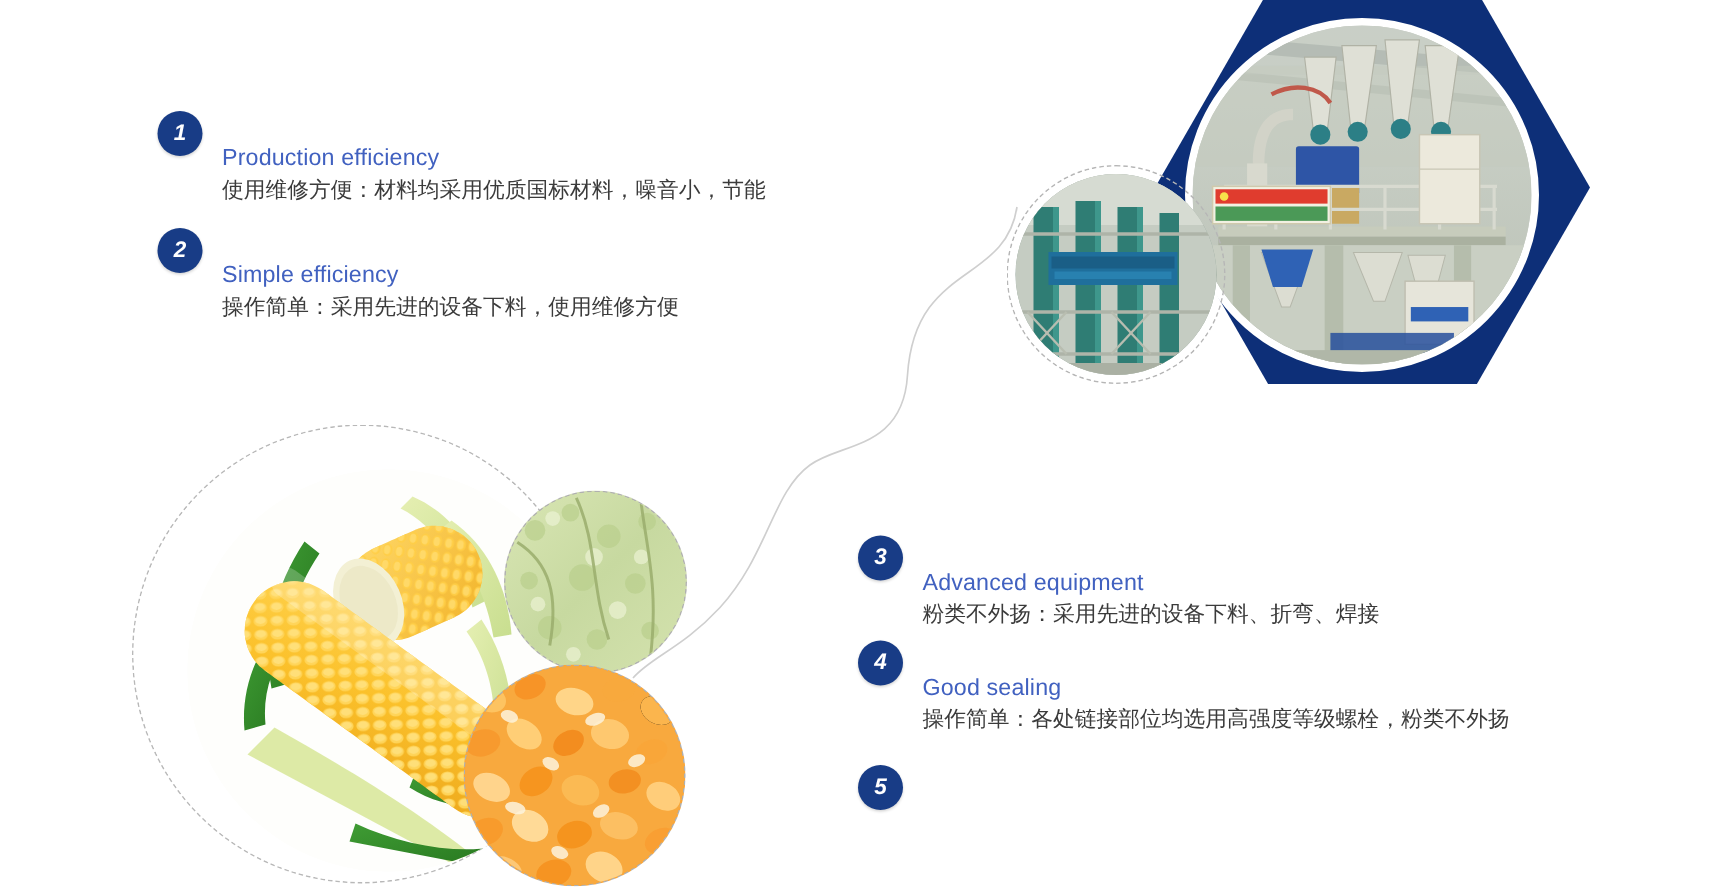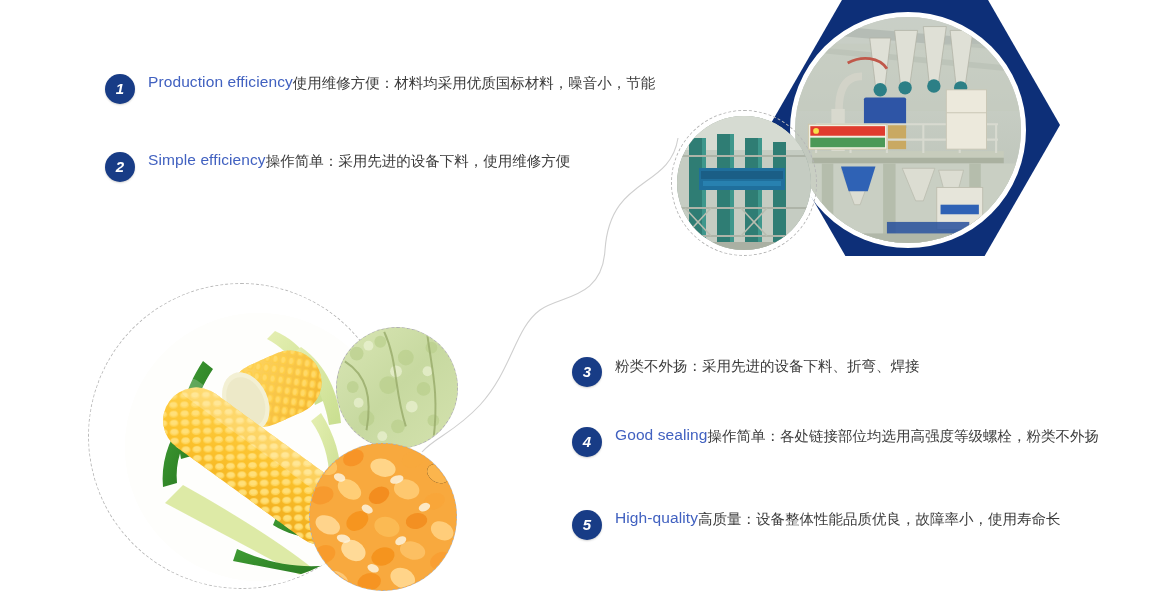--- a/index.html
+++ b/index.html
@@ -37,21 +37,22 @@
     font-style: italic;
     font-weight: bold;
     line-height: 30px;
     text-align: center;
     margin-top: 2px;
     box-shadow: 0 1px 2px rgba(0,0,0,0.18);
     user-select: none;
   }
   .ftext {
     display: flex;
-    flex-direction: row;
+    flex-direction: column;
+    margin-top: 24px;
   }
   .fen {
     color: #4161c0;
     font-size: 15.5px;
     line-height: 20px;
     letter-spacing: 0.1px;
     white-space: nowrap;
   }
   .fcn {
     color: #3b3b3b;
@@ -478,33 +479,30 @@
     <div class="badge">2</div>
     <div class="ftext">
       <div class="fen">Simple efficiency</div>
       <div class="fcn">操作简单：采用先进的设备下料，使用维修方便</div>
     </div>
   </div>
 
   <div class="feature" id="feat-3">
     <div class="badge">3</div>
     <div class="ftext">
+      <div class="fen">Advanced equipment</div>
       <div class="fcn">粉类不外扬：采用先进的设备下料、折弯、焊接</div>
     </div>
   </div>
 
   <div class="feature" id="feat-4">
     <div class="badge">4</div>
     <div class="ftext">
       <div class="fen">Good sealing</div>
       <div class="fcn">操作简单：各处链接部位均选用高强度等级螺栓，粉类不外扬</div>
     </div>
   </div>
 
   <div class="feature" id="feat-5">
     <div class="badge">5</div>
-    <div class="ftext">
-      <div class="fen">High-quality</div>
-      <div class="fcn">高质量：设备整体性能品质优良，故障率小，使用寿命长</div>
-    </div>
   </div>
 
 </div>
 
 </body></html>

